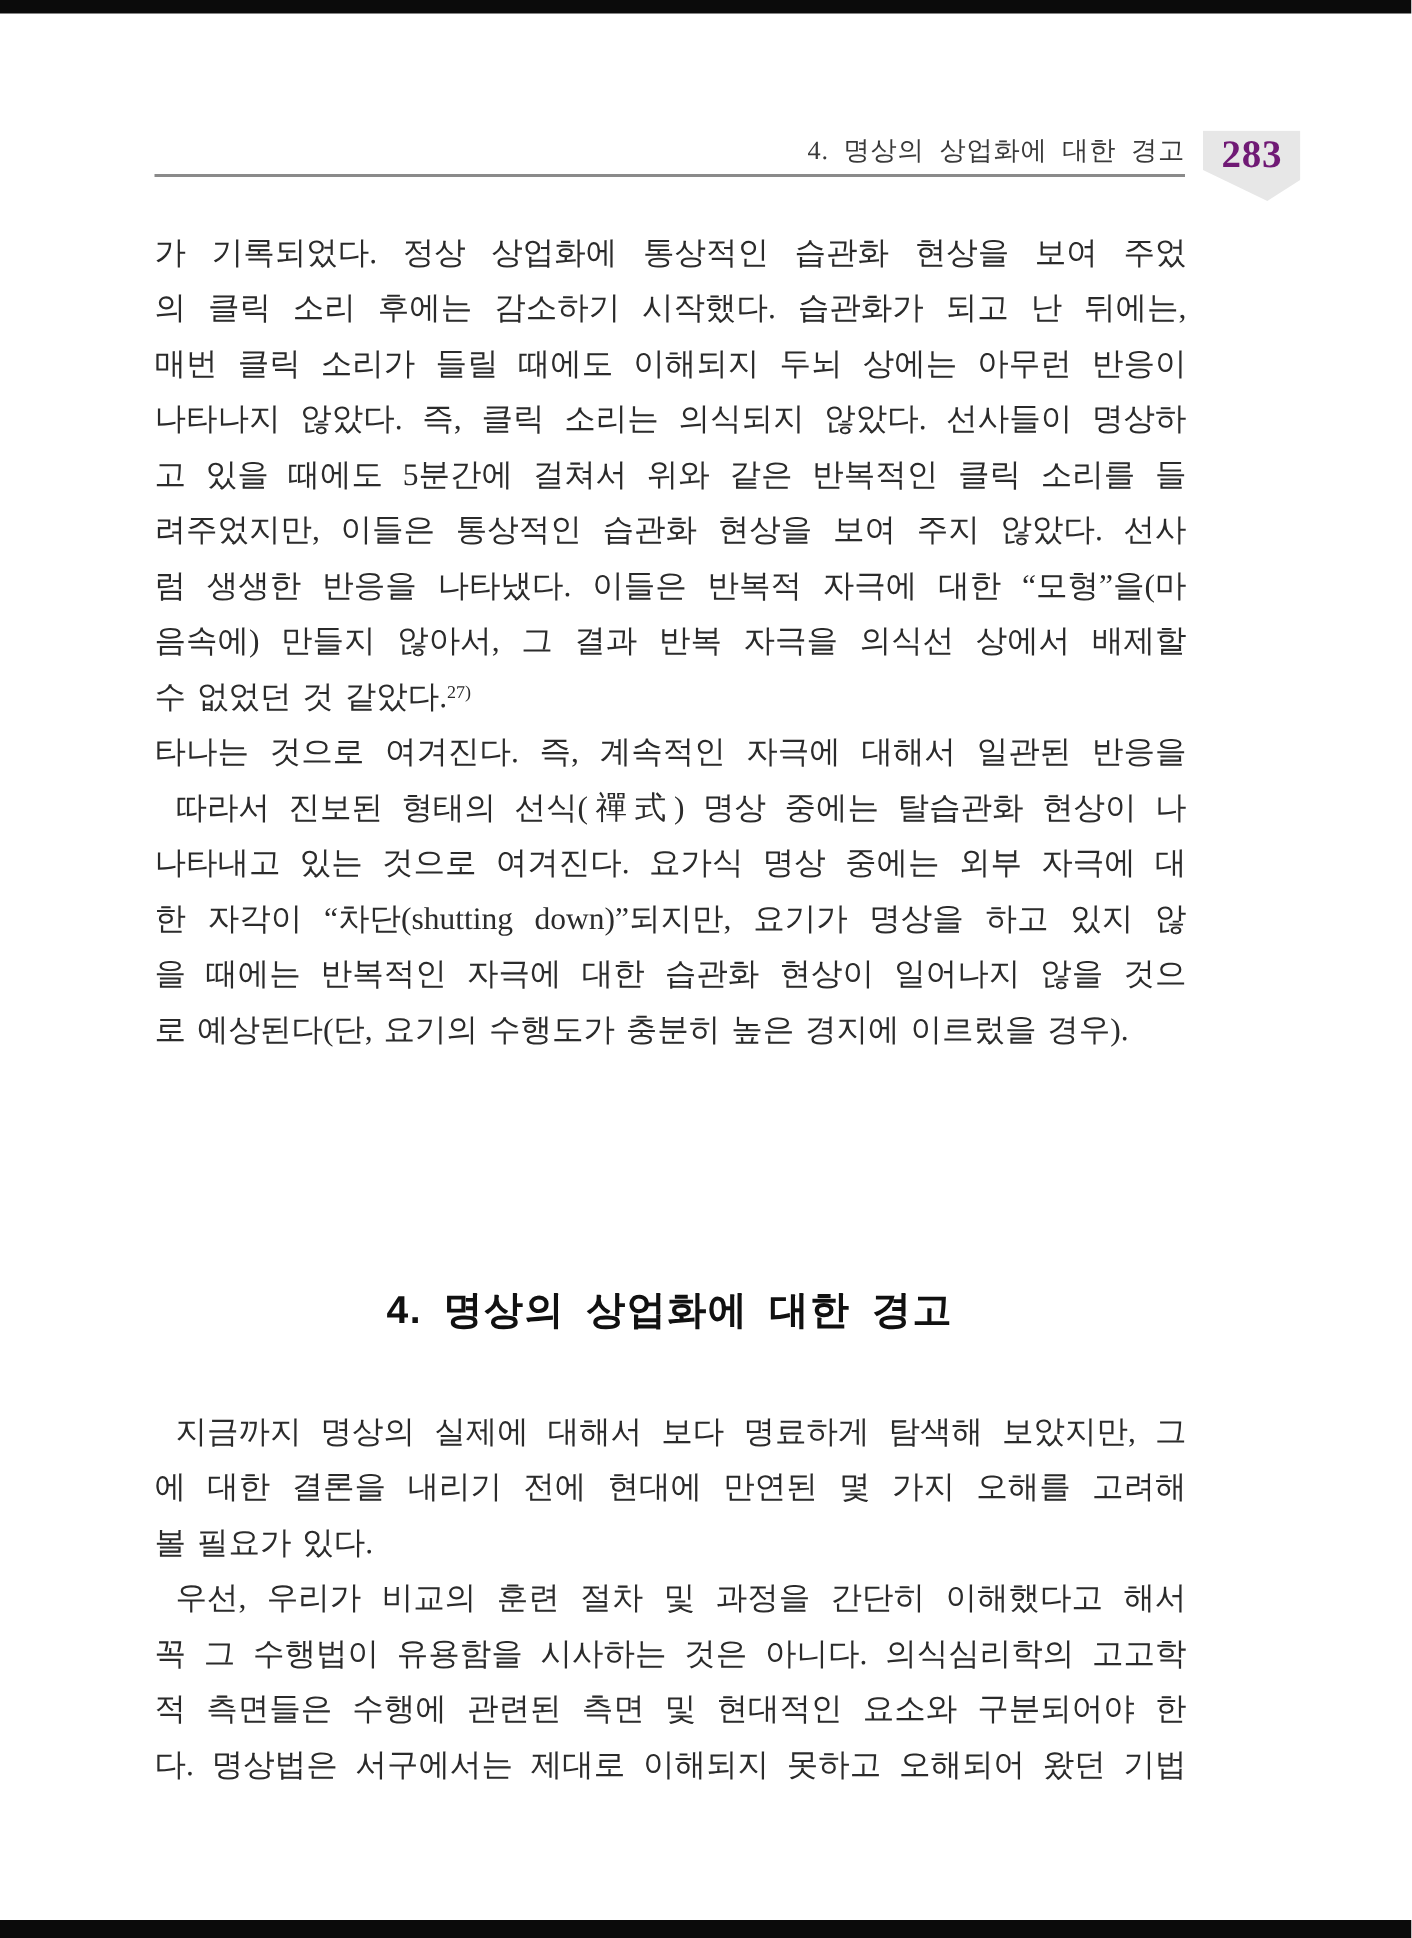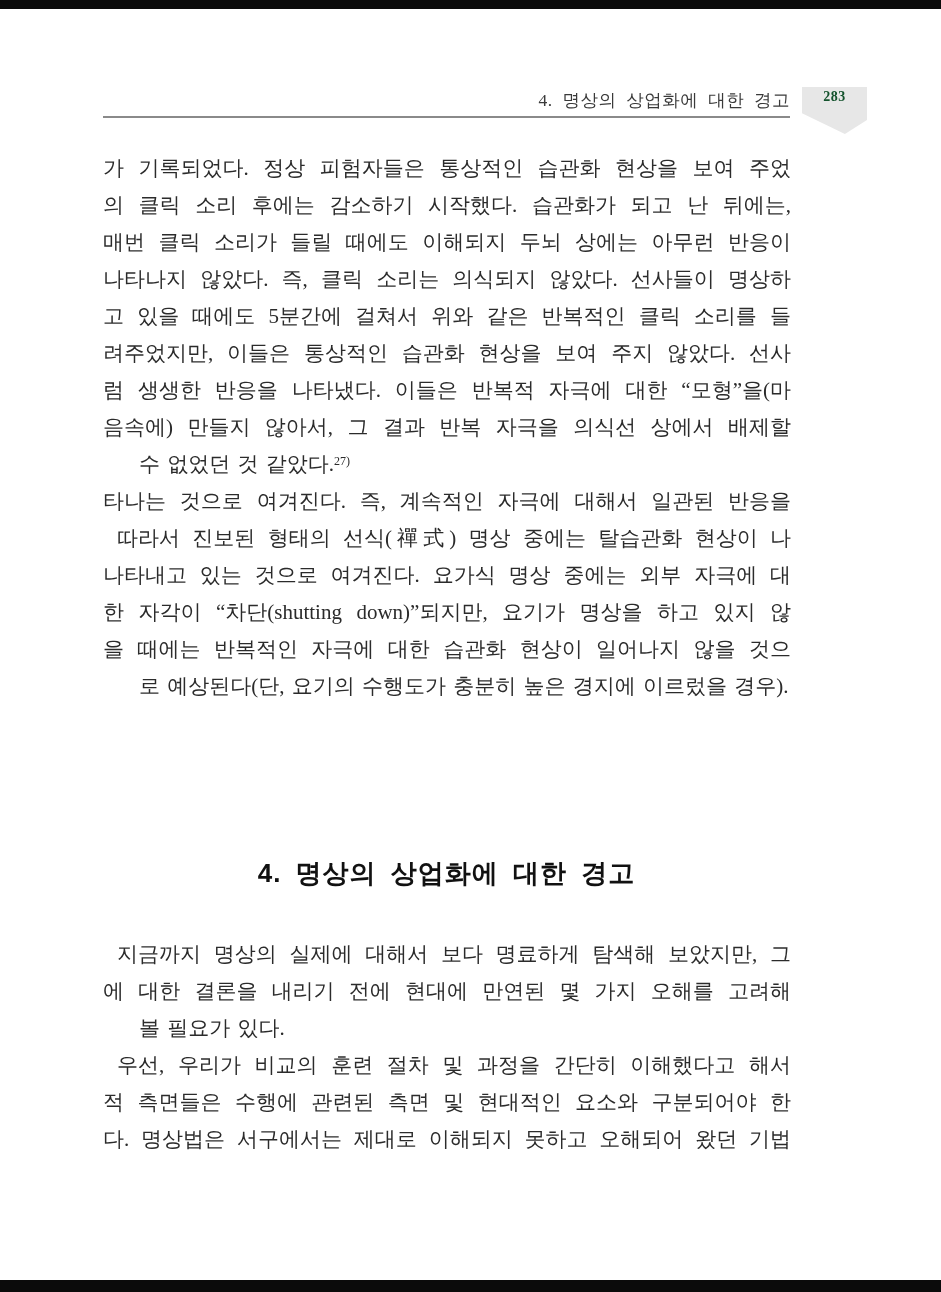--- a/index.html
+++ b/index.html
@@ -26,37 +26,37 @@
     background: #8a8a8a;
   }
   .page-tab {
     position: absolute; top: 87px; left: 802px; width: 65px; height: 47px;
     background: #e7e7e7;
     clip-path: polygon(0 0, 100% 0, 100% 70%, 66% 100%, 0 56%);
     text-align: center;
   }
   .page-tab .num {
     display: inline-block; margin-top: 1px;
-    font-size: 14px; font-weight: 700; color: #14532d;
+    font-size: 26px; font-weight: 700; color: #701a75;
     letter-spacing: 0.5px;
   }
 
   .body-col {
     position: absolute; left: 103px; width: 688px;
     font-size: 21px; line-height: 37px;
     word-spacing: 2px;
   }
   .block-1 { top: 150px; }
   .block-2 { top: 936px; }
   .line {
     text-align: justify;
     text-align-last: justify;
     white-space: normal;
   }
-  .line.last { text-align-last: left; margin-left: 36px; }
+  .line.last { text-align-last: left; }
   .line.indent { text-indent: 14px; }
   .line sup {
     font-size: 12px; line-height: 0; vertical-align: 6px; letter-spacing: 0;
   }
 
   .section-heading {
     position: absolute; top: 852px; left: 103px; width: 687px;
     text-align: center;
     font-family: "Liberation Sans", "DejaVu Sans", sans-serif;
     font-size: 26px; font-weight: 700; color: #111111;
@@ -69,21 +69,21 @@
 
 <div class="edge-bar top"></div>
 
 <div class="running-head">4. 명상의 상업화에 대한 경고</div>
 <div class="head-rule"></div>
 <div class="page-tab">
   <span class="num">283</span>
 </div>
 
 <div class="body-col block-1">
-  <div class="line">가 기록되었다. 정상 피험자들은 통상적인 습관화 현상을 보여 주었</div>
+  <div class="line">가 기록되었다. 정상 상업화에 통상적인 습관화 현상을 보여 주었</div>
   <div class="line">의 클릭 소리 후에는 감소하기 시작했다. 습관화가 되고 난 뒤에는,</div>
   <div class="line">매번 클릭 소리가 들릴 때에도 이해되지 두뇌 상에는 아무런 반응이</div>
   <div class="line">나타나지 않았다. 즉, 클릭 소리는 의식되지 않았다. 선사들이 명상하</div>
   <div class="line">고 있을 때에도 5분간에 걸쳐서 위와 같은 반복적인 클릭 소리를 들</div>
   <div class="line">려주었지만, 이들은 통상적인 습관화 현상을 보여 주지 않았다. 선사</div>
   <div class="line">럼 생생한 반응을 나타냈다. 이들은 반복적 자극에 대한 “모형”을(마</div>
   <div class="line">음속에) 만들지 않아서, 그 결과 반복 자극을 의식선 상에서 배제할</div>
   <div class="line last">
     <span>수 없었던 것 같았다.</span><sup>27)</sup>
   </div>
@@ -95,17 +95,18 @@
   <div class="line last">로 예상된다(단, 요기의 수행도가 충분히 높은 경지에 이르렀을 경우).</div>
 </div>
 
 <div class="section-heading">4. 명상의 상업화에 대한 경고</div>
 
 <div class="body-col block-2">
   <div class="line indent">지금까지 명상의 실제에 대해서 보다 명료하게 탐색해 보았지만, 그</div>
   <div class="line">에 대한 결론을 내리기 전에 현대에 만연된 몇 가지 오해를 고려해</div>
   <div class="line last">볼 필요가 있다.</div>
   <div class="line indent">우선, 우리가 비교의 훈련 절차 및 과정을 간단히 이해했다고 해서</div>
+  <div class="line">꼭 그 수행법이 유용함을 시사하는 것은 아니다. 의식심리학의 고고학</div>
   <div class="line">적 측면들은 수행에 관련된 측면 및 현대적인 요소와 구분되어야 한</div>
   <div class="line">다. 명상법은 서구에서는 제대로 이해되지 못하고 오해되어 왔던 기법</div>
 </div>
 
 <div class="edge-bar bottom"></div>
 
 </body></html>

